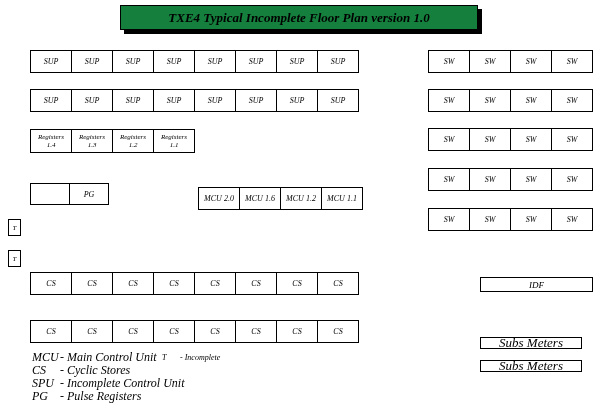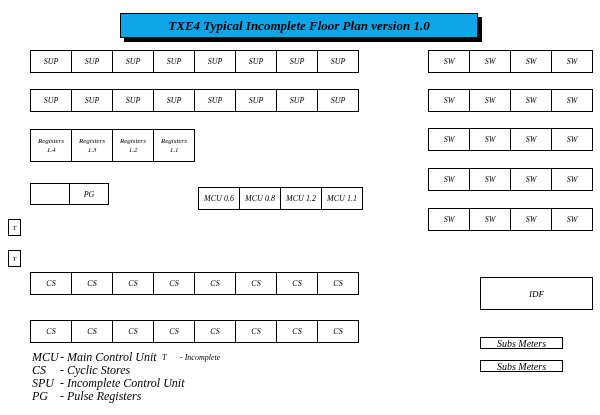--- a/index.html
+++ b/index.html
@@ -2,42 +2,42 @@
 <html><head>
 <meta charset="utf-8">
 <style>
   html,body { margin:0; padding:0; background:#fff; }
   .canvas {
     position:relative; width:600px; height:415px; background:#ffffff;
     font-family:"Liberation Serif", serif; overflow:hidden;
   }
   .title-box {
     position:absolute; left:120px; top:5px; width:356px; height:23px;
-    border:1px solid #000; background:#0ea5e9; box-shadow:4px 4px 0 0 #000;
+    border:1px solid #000; background:#15803d; box-shadow:4px 4px 0 0 #000;
     display:flex; align-items:center; justify-content:center;
-    font-weight:bold; font-style:italic; font-size:13px; white-space:nowrap;margin-top:8px;
+    font-weight:bold; font-style:italic; font-size:13px; white-space:nowrap;
   }
   .row { position:absolute; display:flex;border-radius:11px; }
   .cell {
     box-sizing:border-box; width:42px; height:23px; margin-left:-1px;
     border:1px solid #000; background:#fff;
     display:flex; align-items:center; justify-content:center;
     font-style:italic; font-size:8px; text-align:center;
   }
   .row .cell:first-child { margin-left:0; }
-  .cell.reg { height:33px; font-size:7px; line-height:1.15; white-space:pre-line; }
+  .cell.reg { height:24px; font-size:7px; line-height:1.15; white-space:pre-line; }
   .cell.pgc { width:40px; height:22px; }
   .box {
     position:absolute; box-sizing:border-box; border:1px solid #000; background:#fff;
     display:flex; align-items:center; justify-content:center;
     font-style:italic; text-align:center;
   }
   .t-box { left:8px; width:13px; height:17px; font-size:7px; }
-  .idf-box { left:480px; top:277px; width:113px; height:33px; font-size:9px; }
-  .subs-box { left:480px; width:83px; height:12px; font-size:10px; }
+  .idf-box { left:480px; top:277px; width:113px; height:15px; font-size:9px; }
+  .subs-box { left:480px; width:102px; height:12px; font-size:13px; }
   .legend {
     position:absolute; left:32px; top:351px;
     font-style:italic; font-size:12px; line-height:13px;
   }
   .legend-row { display:flex; }
   .legend-term { width:28px; }
   .legend-t { position:absolute; left:162px; top:351px; display:flex;
     font-style:italic; font-size:8px; line-height:13px; }
   .legend-t .legend-term { width:18px; }
 </style>
@@ -79,22 +79,22 @@
     <div class="cell reg">Registers
 1.1</div>
   </div>
 
   <div class="row" style="left:30px;top:183px">
     <div class="cell pgc"></div>
     <div class="cell pgc">PG</div>
   </div>
 
   <div class="row" style="left:198px;top:187px">
-    <div class="cell">MCU 0.6</div>
-    <div class="cell">MCU 0.8</div>
+    <div class="cell">MCU 2.0</div>
+    <div class="cell">MCU 1.6</div>
     <div class="cell">MCU 1.2</div>
     <div class="cell">MCU 1.1</div>
   </div>
 
   <div class="row" style="left:428px;top:50px">
     <div class="cell">SW</div>
     <div class="cell">SW</div>
     <div class="cell">SW</div>
     <div class="cell">SW</div>
   </div>

